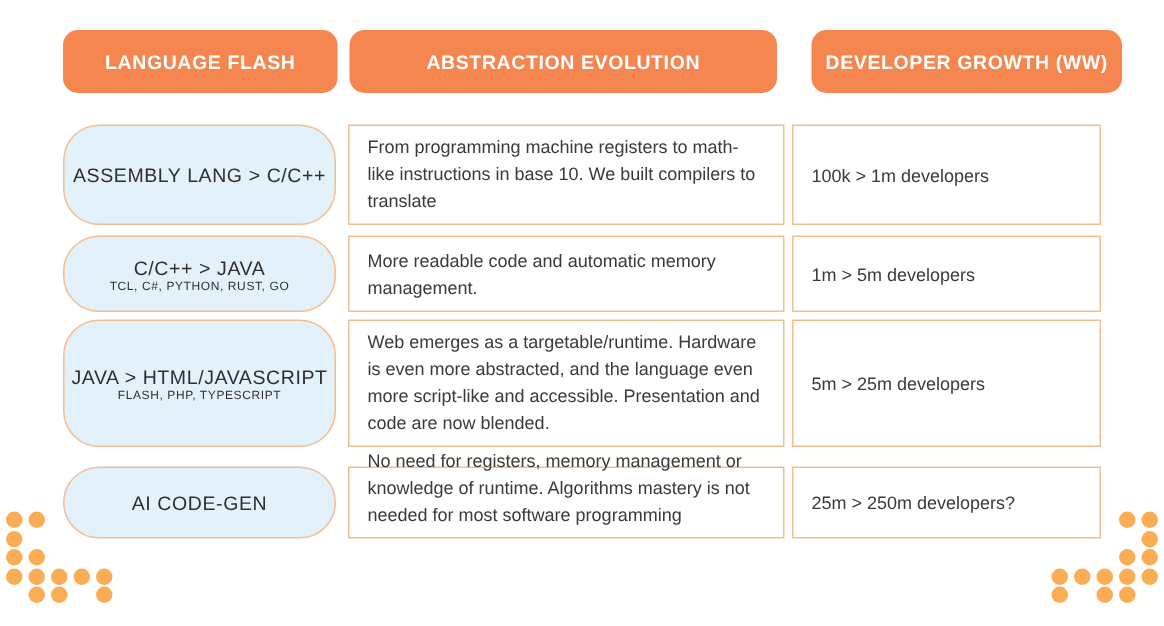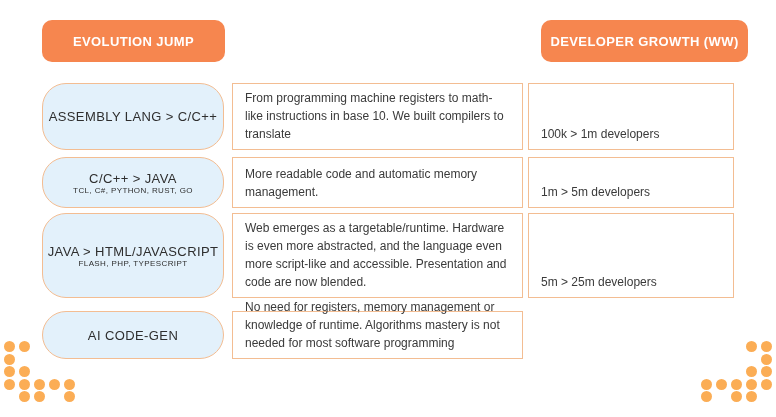--- a/index.html
+++ b/index.html
@@ -40,21 +40,21 @@
   .cell.jump {
     left: 42px;
     width: 182px;
     background: #E3F1FB;
     flex-direction: column;
     justify-content: center;
     text-align: center;
     border-radius: 24px;
   }
   .cell.evo   { left: 232px; width: 291px; padding: 6px 12px; align-items: flex-end; }
-  .cell.grow  { left: 528px; width: 206px; padding: 6px 12px; align-items: flex-end; }
+  .cell.grow  { left: 528px; width: 206px; padding: 6px 12px; }
 
   .row-0 { top: 83px;  height: 67px; }
   .row-1 { top: 157px; height: 51px; }
   .row-2 { top: 213px; height: 85px; }
   .row-3 { top: 311px; height: 48px; }
 
   .jump-title {
     font-size: 13px;
     color: #2E2E2E;
     letter-spacing: 0.4px;
@@ -78,21 +78,24 @@
     position: absolute;
     border-radius: 50%;
   }
 </style>
 </head>
 <body>
 
 <div class="stage">
 
   <div class="header-box hdr-1">
-    <span>EVOLUTION JUMP</span>
+    <span>LANGUAGE FLASH</span>
+  </div>
+  <div class="header-box hdr-2">
+    <span>ABSTRACTION EVOLUTION</span>
   </div>
   <div class="header-box hdr-3">
     <span>DEVELOPER GROWTH (WW)</span>
   </div>
 
   <div class="cell jump row-0">
     <div class="jump-title">ASSEMBLY LANG &gt; C/C++</div>
     <div class="jump-sub"></div>
   </div>
   <div class="cell evo row-0">
@@ -124,20 +127,23 @@
     <div class="body-text">5m &gt; 25m developers</div>
   </div>
 
   <div class="cell jump row-3">
     <div class="jump-title">AI CODE-GEN</div>
     <div class="jump-sub"></div>
   </div>
   <div class="cell evo row-3">
     <div class="body-text">No need for registers, memory management or knowledge of runtime. Algorithms mastery is not needed for most software programming</div>
   </div>
+  <div class="cell grow row-3">
+    <div class="body-text">25m &gt; 250m developers?</div>
+  </div>
 
   <div class="dot-layer">
       <div class="dot" style="left: 4px; top: 341px; height: 11px; width: 11px; background: rgb(251, 173, 85);"></div>
       <div class="dot" style="left: 19px; top: 341px; height: 11px; width: 11px; background: rgb(251, 173, 85);"></div>
       <div class="dot" style="left: 4px; top: 353.5px; height: 11px; width: 11px; background: rgb(251, 173, 85);"></div>
       <div class="dot" style="left: 4px; top: 366px; height: 11px; width: 11px; background: rgb(251, 173, 85);"></div>
       <div class="dot" style="left: 19px; top: 366px; height: 11px; width: 11px; background: rgb(251, 173, 85);"></div>
       <div class="dot" style="left: 4px; top: 378.5px; height: 11px; width: 11px; background: rgb(251, 173, 85);"></div>
       <div class="dot" style="left: 19px; top: 378.5px; height: 11px; width: 11px; background: rgb(251, 173, 85);"></div>
       <div class="dot" style="left: 34px; top: 378.5px; height: 11px; width: 11px; background: rgb(251, 173, 85);"></div>

